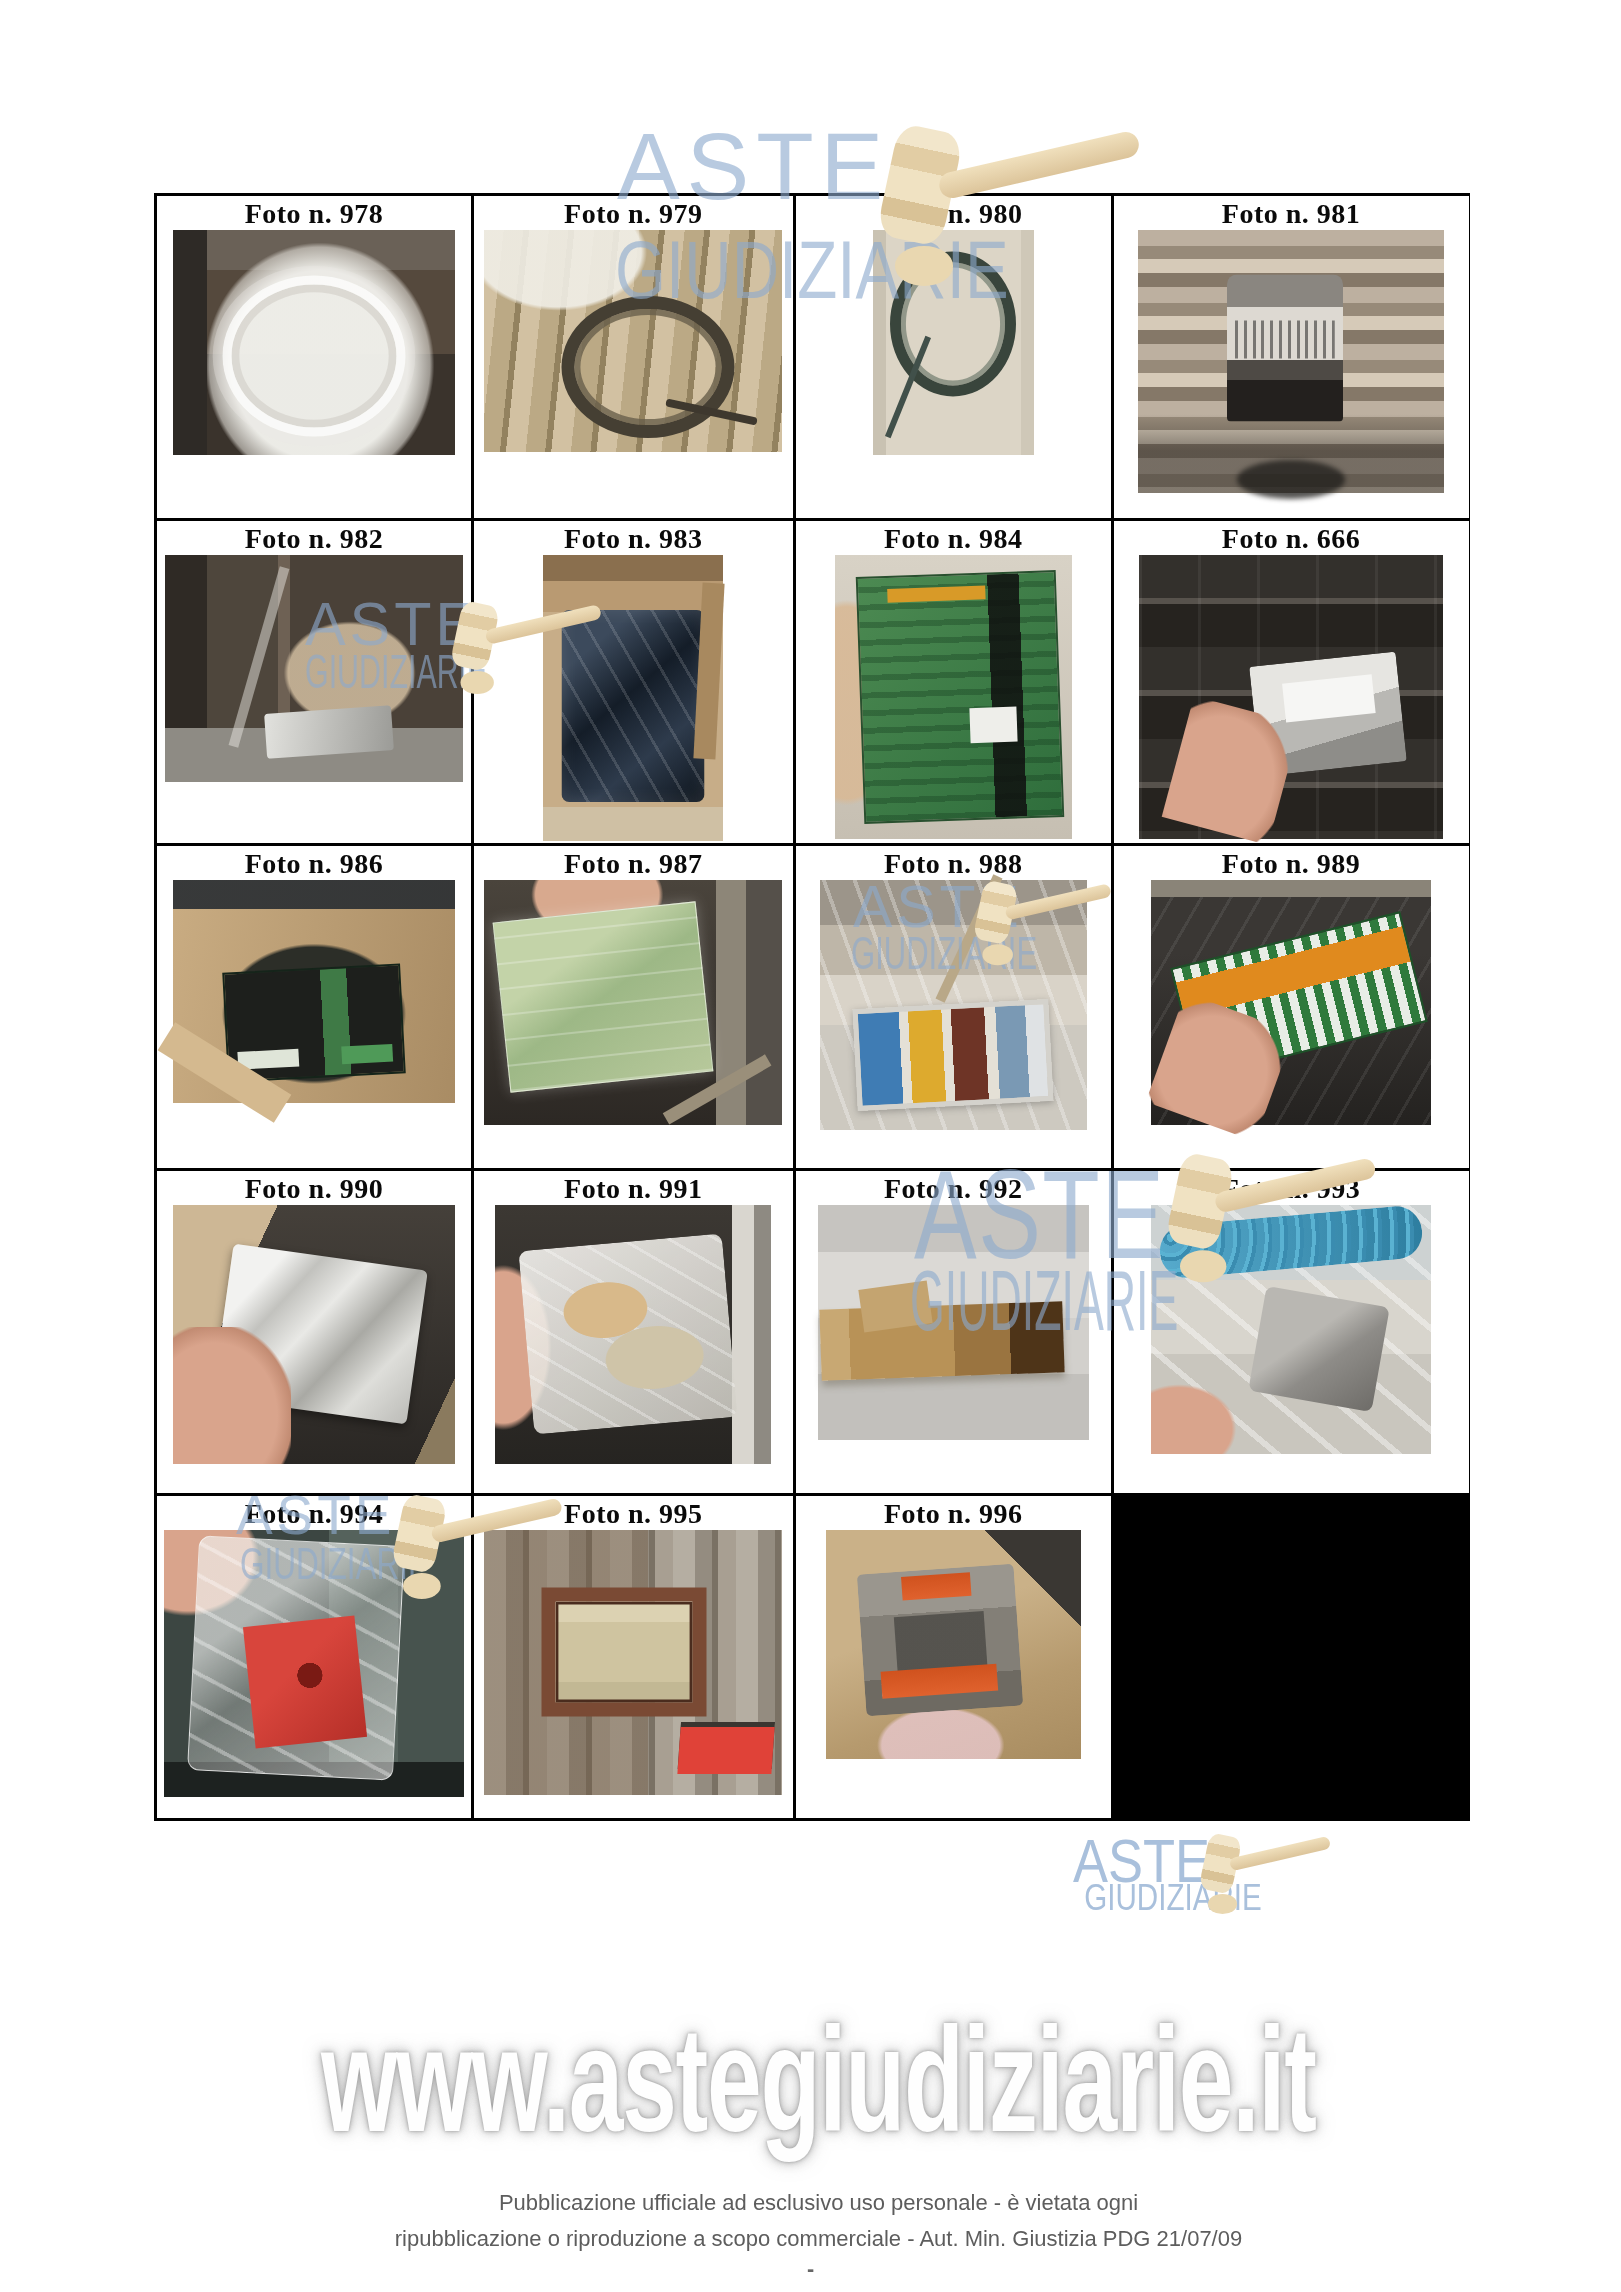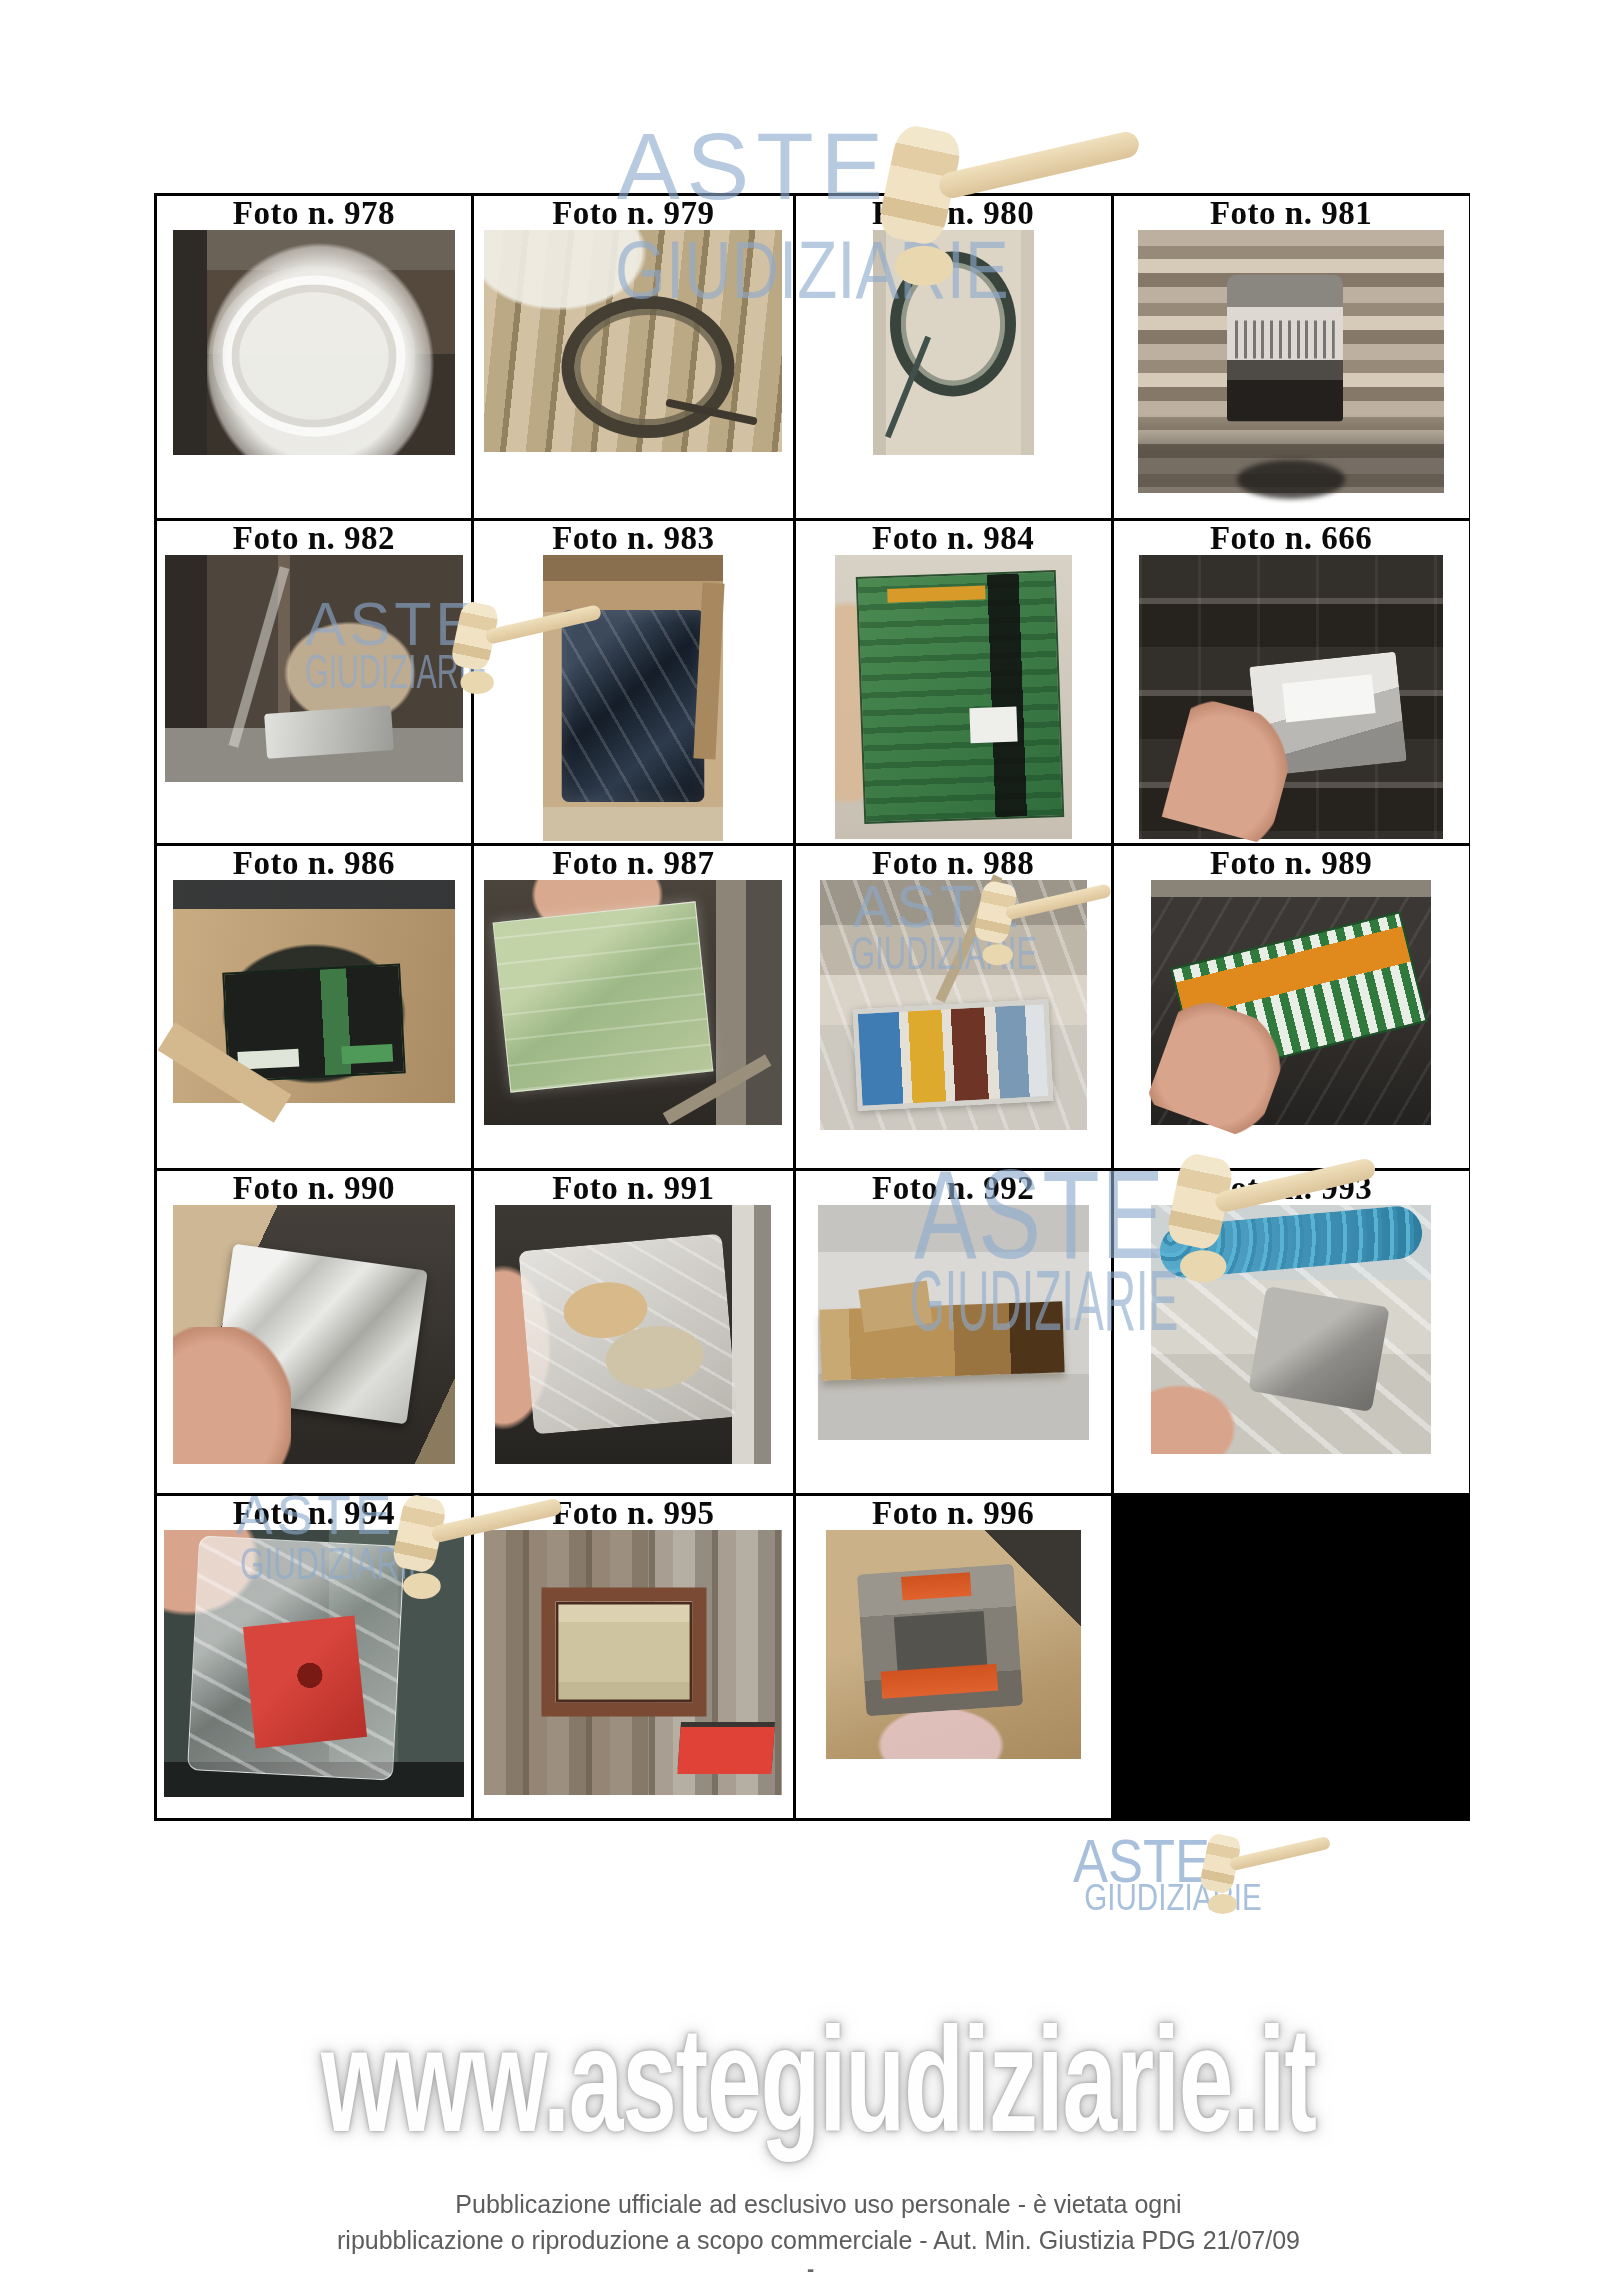--- a/index.html
+++ b/index.html
@@ -6,21 +6,21 @@
   #page{position:relative;width:1621px;height:2293px;background:#ffffff;overflow:hidden;
         font-family:"Liberation Sans",sans-serif;}
 
   
   #grid{position:absolute;left:154px;top:193px;width:1316px;height:1628px;
         box-sizing:border-box;background:#000;padding:2.9px;display:grid;
         grid-template-columns:314px 319px 315px 355px;
         grid-template-rows:repeat(5,1fr);gap:2.9px;}
   .cell{background:#fff;display:flex;flex-direction:column;align-items:center;overflow:hidden;}
   .cell-header{margin-top:2.9px;height:29px;line-height:29px;
-        font-family:"Liberation Serif",serif;font-weight:bold;font-size:33px;color:#0a0a0a;
+        font-family:"Liberation Serif",serif;font-weight:bold;font-size:28px;color:#0a0a0a;
         letter-spacing:0.5px;white-space:nowrap;}
   .photo{position:relative;margin-top:2px;flex:0 0 auto;}
   .photo::before,.photo::after{content:"";position:absolute;}
 
   
   .p978{width:282px;height:225px;background:
     linear-gradient(90deg,#2e2a26 0 12%,rgba(0,0,0,0) 12%),
     radial-gradient(ellipse 147px 157px at 52% 60%,rgba(245,245,240,.95) 0 60%,rgba(225,222,215,.6) 75%,rgba(0,0,0,0) 78%),
     linear-gradient(180deg,#6a6157 0 18%,#55493d 18% 55%,#3a332c 55%);}
   .p978::before{left:50%;top:56%;width:165px;height:143px;transform:translate(-50%,-50%);
@@ -252,21 +252,21 @@
     transform:rotate(-13deg);background:linear-gradient(180deg,#f0e0bd,#dcc49a);}
   .gavel .knob{position:absolute;left:9.8px;top:67px;width:29px;height:19.6px;border-radius:50%;background:#e9d7b0;}
   .g1{left:875px;top:112px;transform:scale(2.0);}
   .g2{left:449px;top:594px;transform:scale(1.15);}
   .g3{left:972px;top:874px;transform:scale(1.05);}
   .g4{left:1164px;top:1143px;transform:scale(1.6);}
   .g5{left:390px;top:1486px;transform:scale(1.3);}
   .g6{left:1198px;top:1827px;transform:scale(1.0);}
 
   
-  .footer-line{position:absolute;left:16px;right:0;text-align:center;color:#5d5d5d;font-size:25px;
+  .footer-line{position:absolute;left:16px;right:0;text-align:center;color:#5d5d5d;font-size:22px;
     letter-spacing:0;z-index:4;}
   .f1{top:2190px;}
   .f2{top:2226px;}
   .page-mark{position:absolute;left:0;right:0;top:2256px;text-align:center;color:#666;font-size:21.6px;font-weight:bold;}
 </style>
 </head>
 <body>
 
 <div id="page">
 

